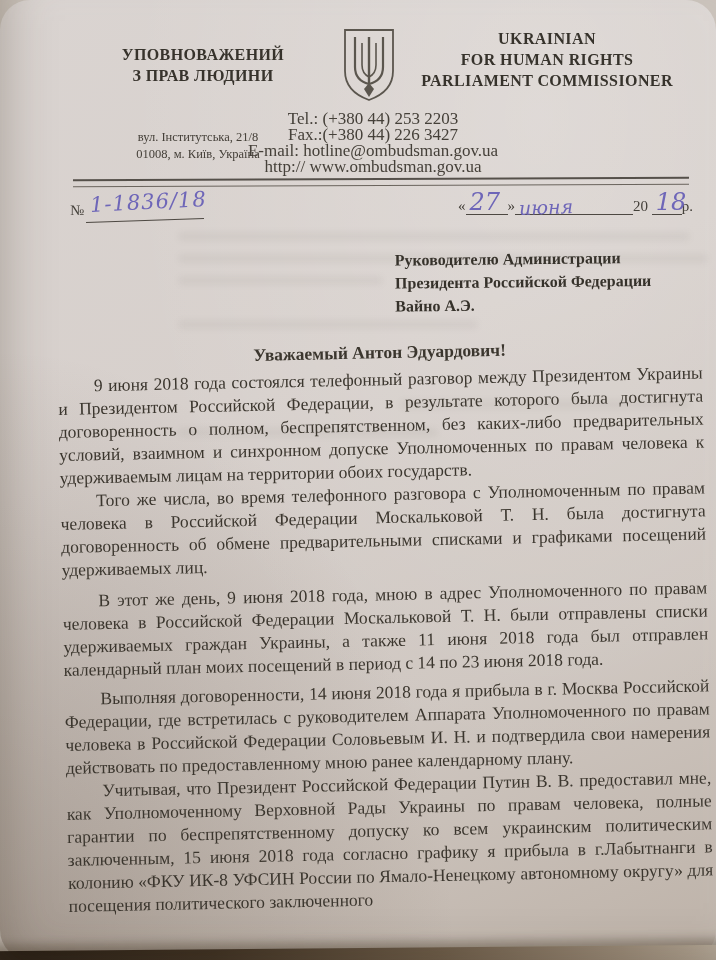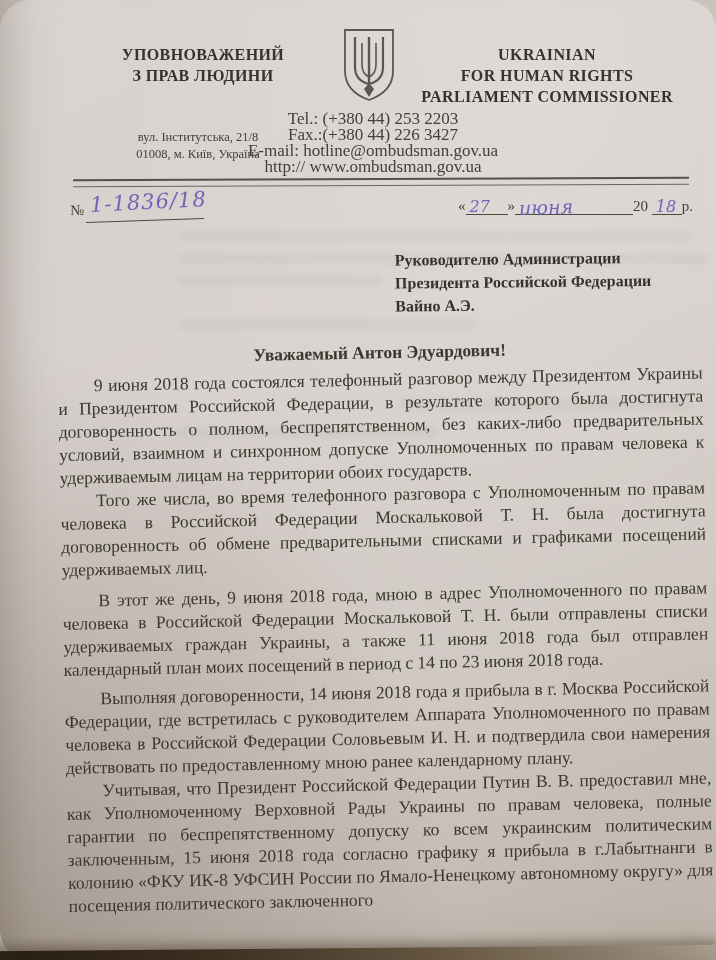--- a/index.html
+++ b/index.html
@@ -16,21 +16,21 @@
       radial-gradient(ellipse at 0% 100%, rgba(70,52,36,0.30), rgba(70,52,36,0) 45%),
       linear-gradient(158deg,#dad4d1 0%,#d7d0cc 40%,#cfc7c1 70%,#bdb2a8 100%);
   }
   .soft{filter:blur(0.3px);border-radius:30px;}
   .abs{position:absolute;}
   .center{text-align:center;}
 
   
   .orgname{font-weight:bold;font-size:16px;line-height:21px;letter-spacing:0.4px;color:#37332c;}
   #org-uk{left:73px;top:44px;width:260px;}
-  #org-en{left:416px;top:44px;width:262px;}
+  #org-en{left:416px;top:28px;width:262px;}
   #emblem{left:341px;top:27px;width:56px;height:76px;}
   .addr{font-size:12.5px;line-height:17px;color:#454039;}
   #addr-uk{left:117px;top:129px;width:162px;}
   #addr-en{left:465px;top:122px;width:162px;}
   #contacts{left:242px;top:111px;width:262px;font-size:17px;line-height:16px;color:#454039;}
 
   
   #rule{
     left:73px;top:178px;width:616px;height:5px;
     border-top:2px solid #55504a;border-bottom:1px solid #6a645d;
@@ -41,21 +41,21 @@
   .printed-small{font-size:14.5px;color:#44403a;}
   #ref-row{left:70px;top:196px;width:600px;height:40px;}
   .hand{
     font-family:"DejaVu Serif", serif;font-style:italic;
     color:#6e66b8;
   }
   #ref-number{left:20px;top:-6px;font-size:21px;transform:rotate(-3deg);display:inline-block;letter-spacing:1px;}
   #ref-underline{left:16px;top:24px;width:118px;border-bottom:1.6px solid #4d4842;transform:rotate(-2deg);}
   #date-block{left:388px;top:0px;white-space:nowrap;font-size:15px;color:#44403a;}
   .dline{display:inline-block;border-bottom:1.4px solid #4d4842;position:relative;height:18px;vertical-align:bottom;}
-  .dline .hand{position:absolute;bottom:-2px;left:4px;font-size:16px;white-space:nowrap;}
+  .dline .hand{position:absolute;bottom:-2px;left:4px;font-size:24px;white-space:nowrap;}
   #d-day{width:42px;}
   #d-month{width:118px;}
   #d-month .hand{font-size:19px;transform:rotate(-2deg);bottom:-4px;}
   #d-year{width:30px;}
 
   
   #addressee{left:395px;top:247px;width:300px;font-weight:bold;font-size:16px;line-height:23px;color:#36322b;}
 
   
   #letter-body{

